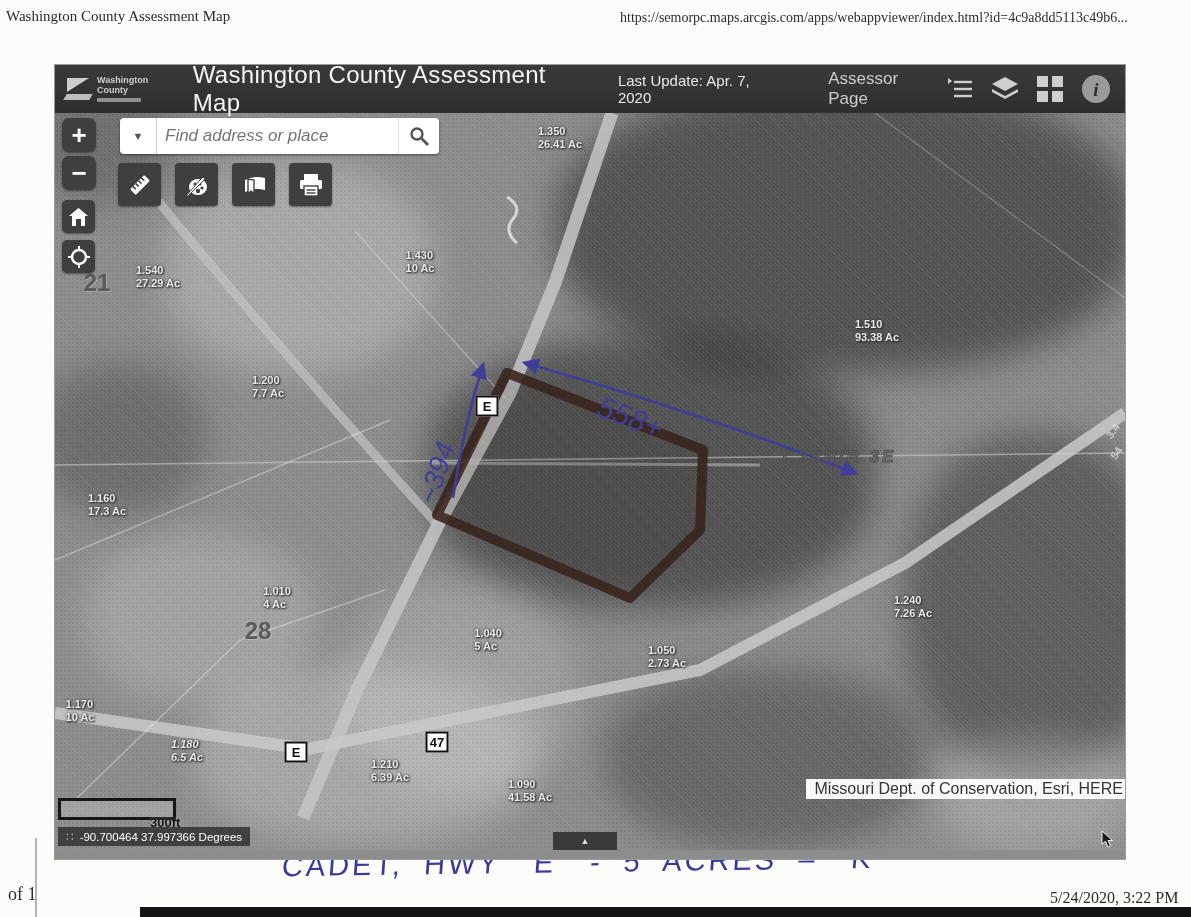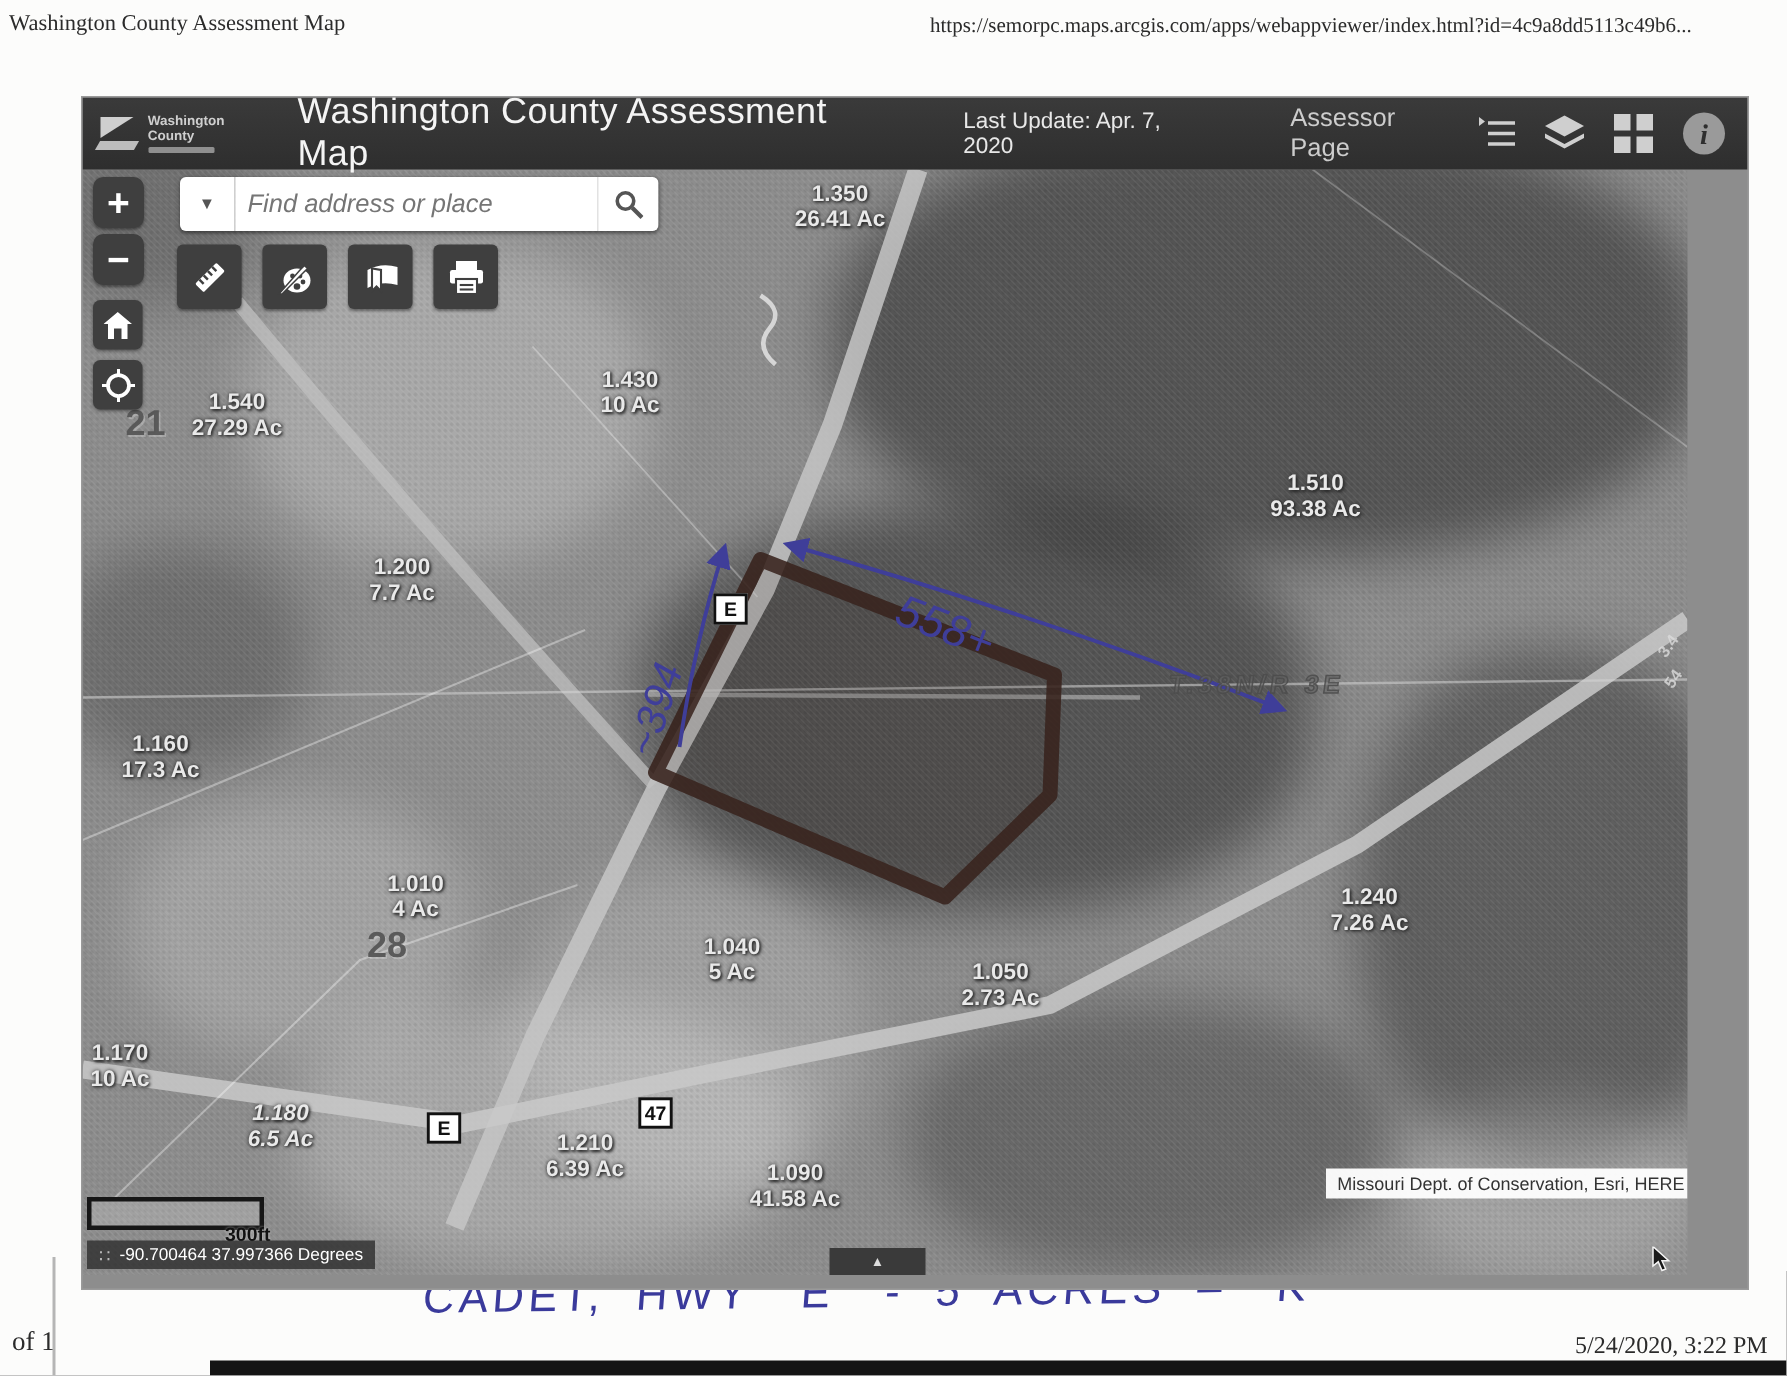--- a/index.html
+++ b/index.html
@@ -10,21 +10,21 @@
   #print-title{left:6px;top:8px;font-size:15px;}
   #print-url{left:620px;top:10px;font-size:14px;}
   #print-pageno{left:8px;top:884px;font-size:18px;}
   #print-date{left:1050px;top:889px;font-size:16px;}
   #scan-line{position:absolute;left:35px;top:838px;width:2px;height:79px;background:#b5b5b5;}
   #bottom-strip{position:absolute;left:140px;top:907px;width:1051px;height:10px;background:#141414;}
   #handwriting{position:absolute;left:282px;top:846px;font-size:29px;letter-spacing:3px;word-spacing:10px;
        color:#3a3a9b;transform:rotate(-0.8deg) skewX(-5deg);font-weight:500;white-space:nowrap;}
   
   #map-frame{position:absolute;left:55px;top:65px;width:1070px;height:794px;overflow:hidden;
-       box-shadow:0 0 0 1px #9a9a9a;background:#8d8d8d;padding-left:40px;}
+       box-shadow:0 0 0 1px #9a9a9a;background:#8d8d8d;}
   #app-header{position:absolute;left:0;top:0;width:100%;height:48px;background:linear-gradient(#3a3a3a,#2e2e2e);
        display:flex;align-items:center;color:#eee;z-index:30;}
   #logo{display:flex;align-items:center;margin-left:10px;gap:6px;}
   #logo-glyph{width:30px;height:24px;position:relative;}
   #logo-glyph .flag{position:absolute;left:2px;top:1px;width:0;height:0;border-left:22px solid #cfcfcf;border-bottom:14px solid transparent;}
   #logo-glyph .base{position:absolute;left:0;bottom:1px;width:26px;height:6px;background:#bdbdbd;transform:skewX(-30deg);}
   #logo-text-wrap{line-height:1.1;}
   #logo-text{font-size:9px;color:#cfcfcf;font-weight:bold;}
   #logo-sub{width:44px;height:4px;background:#8f8f8f;margin-top:2px;border-radius:1px;}
   #app-title{font-size:24px;font-weight:400;color:#f4f4f4;margin-left:22px;letter-spacing:0.3px;}
@@ -33,22 +33,22 @@
   .hdr-icon{margin-left:18px;display:flex;align-items:center;justify-content:center;width:30px;height:30px;}
   
   #map-canvas{position:absolute;left:0;top:48px;width:1070px;height:737px;background:#8d8d8d;overflow:hidden;}
   .blob{position:absolute;border-radius:45%;filter:blur(18px);}
   #speckle{position:absolute;inset:0;background-image:radial-gradient(rgba(0,0,0,0.22) 1px,transparent 1.4px);
        background-size:4px 4px;opacity:.3;pointer-events:none;}
   #halftone{position:absolute;inset:0;background-image:repeating-linear-gradient(45deg,rgba(255,255,255,.05) 0 1px,transparent 1px 3px);
        pointer-events:none;}
   #map-svg{position:absolute;inset:0;}
   
-  .parcel-label{position:absolute;transform:translate(-50%,-50%);text-align:center;color:#e9e9e9;
-       font-size:15px;font-weight:bold;line-height:1.15;text-shadow:1px 1px 2px #2a2a2a,0 0 3px #333;white-space:nowrap;z-index:5;}
+  .parcel-label{position:absolute;transform:translate(-50%,-50%);text-align:left;color:#e9e9e9;
+       font-size:11px;font-weight:bold;line-height:1.15;text-shadow:1px 1px 2px #2a2a2a,0 0 3px #333;white-space:nowrap;z-index:5;}
   .section-label{position:absolute;transform:translate(-50%,-50%);font-size:24px;font-weight:bold;
        color:rgba(85,85,85,.95);text-shadow:1px 1px 0 rgba(255,255,255,.25);z-index:5;}
   #township-label{position:absolute;transform:translate(-50%,-50%) skewX(-8deg);font-size:17px;font-weight:bold;
        letter-spacing:3px;color:rgba(100,100,100,.55);-webkit-text-stroke:1px rgba(75,75,75,.85);white-space:nowrap;z-index:5;}
   .edge-label{position:absolute;font-size:11px;font-weight:bold;color:rgba(220,220,220,.8);transform:rotate(-55deg);z-index:5;}
   .hwy-marker{position:absolute;transform:translate(-50%,-50%);min-width:15px;height:15px;padding:1px 2px;
        background:#fff;border:2.5px solid #111;color:#111;font-size:13px;font-weight:bold;display:flex;
        align-items:center;justify-content:center;z-index:6;}
   
   .widget-btn{position:absolute;background:#3f3f3f;border-radius:5px;display:flex;align-items:center;
@@ -68,21 +68,21 @@
   #search-btn{width:40px;background:#fff;border-left:1px solid #e2e2e2;display:flex;align-items:center;
        justify-content:center;cursor:pointer;}
   #scalebar{position:absolute;left:3px;top:685px;width:112px;height:16px;border:3px solid #161616;z-index:20;
        background:rgba(255,255,255,.18);}
   #scalebar-label{position:absolute;left:95px;top:702px;font-size:13px;font-weight:bold;color:#111;z-index:20;
        text-shadow:0 0 2px rgba(255,255,255,.6);}
   #coords-widget{position:absolute;left:3px;top:714px;height:19px;background:rgba(45,45,45,.8);color:#fff;
        font-size:11.5px;display:flex;align-items:center;gap:6px;padding:0 8px;z-index:20;white-space:nowrap;}
   #coords-icon{color:#bbb;font-size:12px;}
   #attribution{position:absolute;right:0;top:666px;height:20px;background:rgba(255,255,255,.95);color:#333;
-       font-size:12px;display:flex;align-items:center;padding:0 2px 0 8px;z-index:20;white-space:nowrap;}
+       font-size:16px;display:flex;align-items:center;padding:0 2px 0 8px;z-index:20;white-space:nowrap;}
   #pull-tab{position:absolute;left:498px;top:719px;width:64px;height:18px;background:#3a3a3a;color:#ddd;
        display:flex;align-items:center;justify-content:center;font-size:9px;z-index:20;cursor:pointer;}
   #map-cursor{position:absolute;left:1045px;top:718px;z-index:25;}
 </style>
 </head>
 <body>
 
 <div id="print-title" class="print-text">Washington County Assessment Map</div>
 <div id="print-url" class="print-text">https://semorpc.maps.arcgis.com/apps/webappviewer/index.html?id=4c9a8dd5113c49b6...</div>
 <div id="print-pageno" class="print-text">of 1</div>

